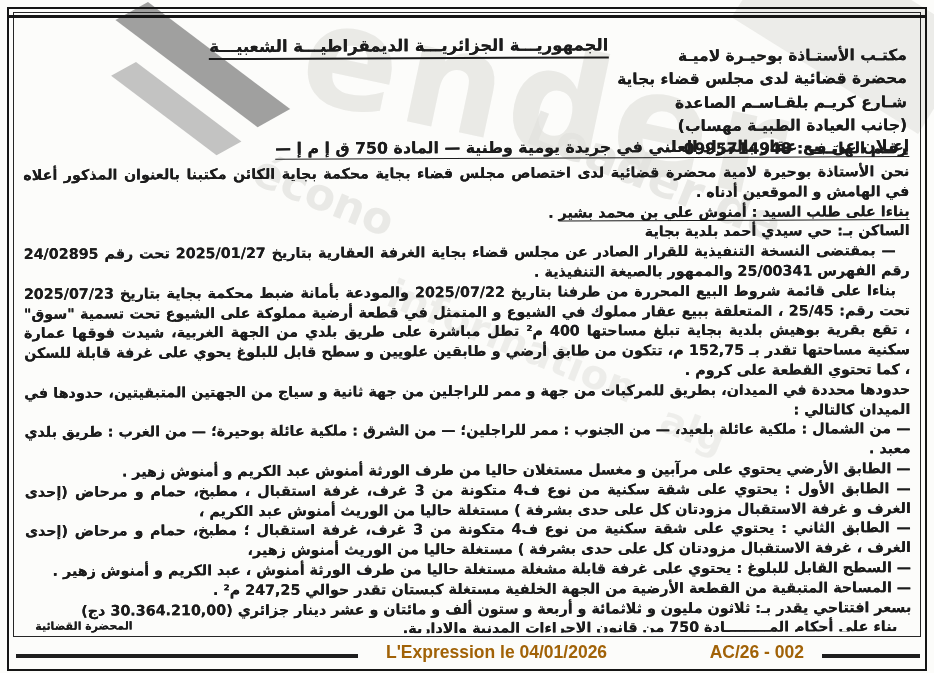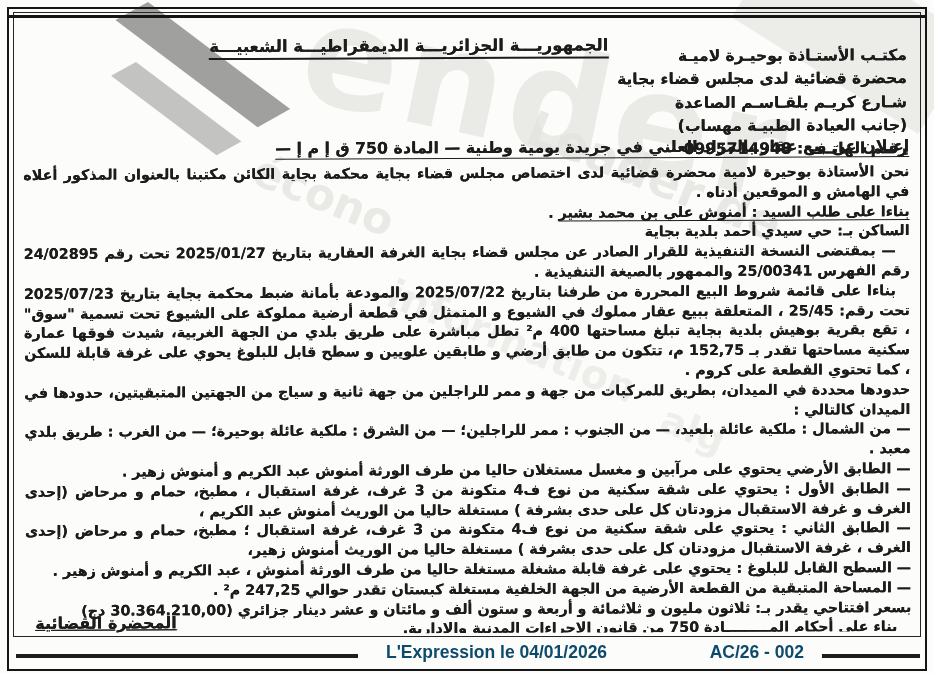--- a/index.html
+++ b/index.html
@@ -72,31 +72,31 @@
   .doc-body{
     position:absolute;right:4px;left:4px;top:144px;
     font-size:14.3px;font-weight:bold;line-height:19.8px;
     text-align:justify;
   }
   .doc-body p{margin:0;}
   .indent{text-indent:14px;}
   .lead-underline{border-bottom:1.5px solid var(--ink);}
   .signature{
     position:absolute;left:14px;bottom:2px;
-    font-size:16px;font-weight:bold;text-decoration:underline;
+    font-size:11px;font-weight:bold;
   }
   
   .footer{position:absolute;left:0;right:0;bottom:5px;height:26px;}
   .footer-rule-left{position:absolute;left:16px;width:342px;top:12px;height:4px;background:#1e1e1e;}
   .footer-rule-right{position:absolute;right:14px;width:98px;top:12px;height:4px;background:#1e1e1e;}
   .footer-texts{
     position:absolute;left:386px;width:418px;top:0;
     display:flex;justify-content:space-between;align-items:center;
     direction:ltr;font-family:"Liberation Sans","DejaVu Sans",sans-serif;
-    font-size:17.5px;font-weight:bold;color:#0c4a6e;
+    font-size:17.5px;font-weight:bold;color:#a16207;
   }
 </style>
 </head>
 <body>
 
 <div class="page">
 
   <div class="wm-layer">
     <div class="wm-logo-stroke1"></div>
     <div class="wm-logo-stroke2"></div>

